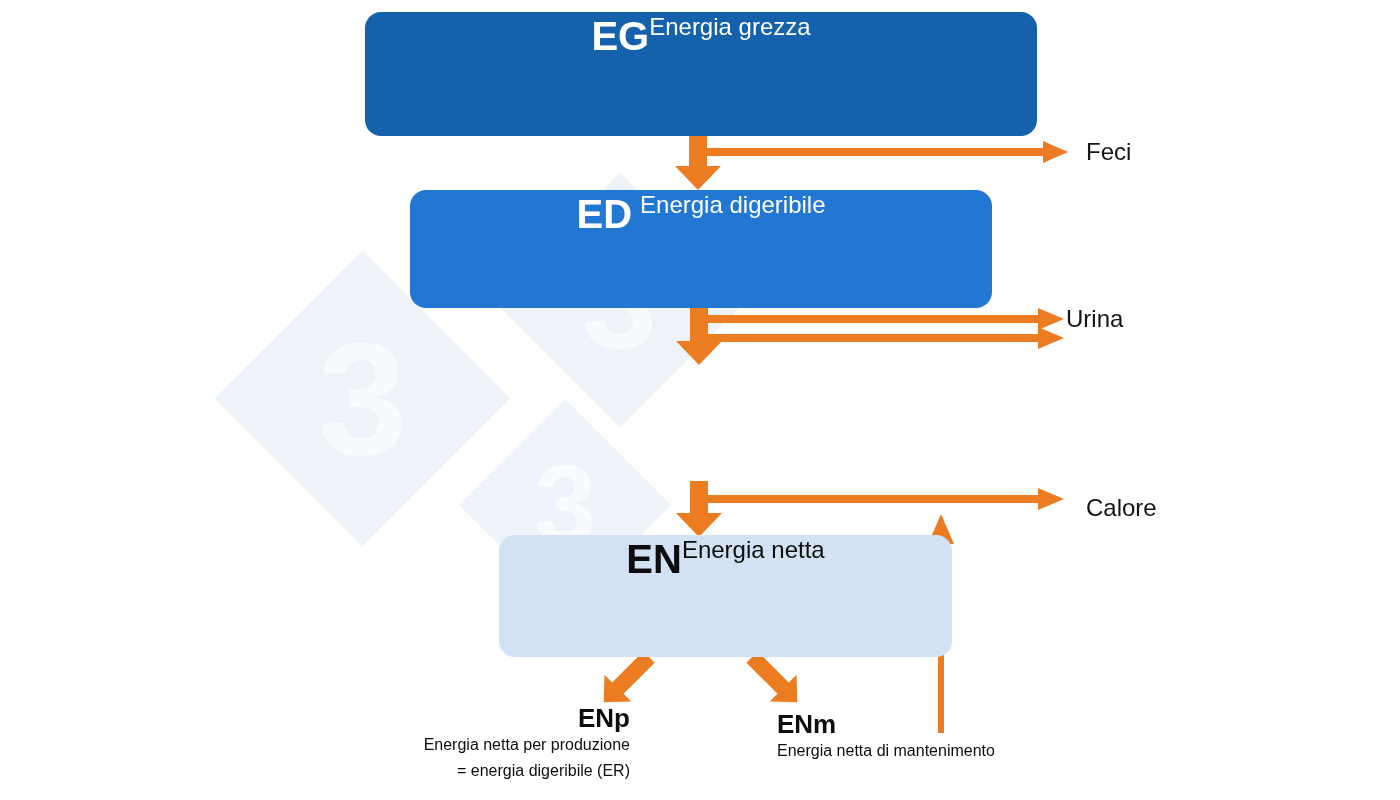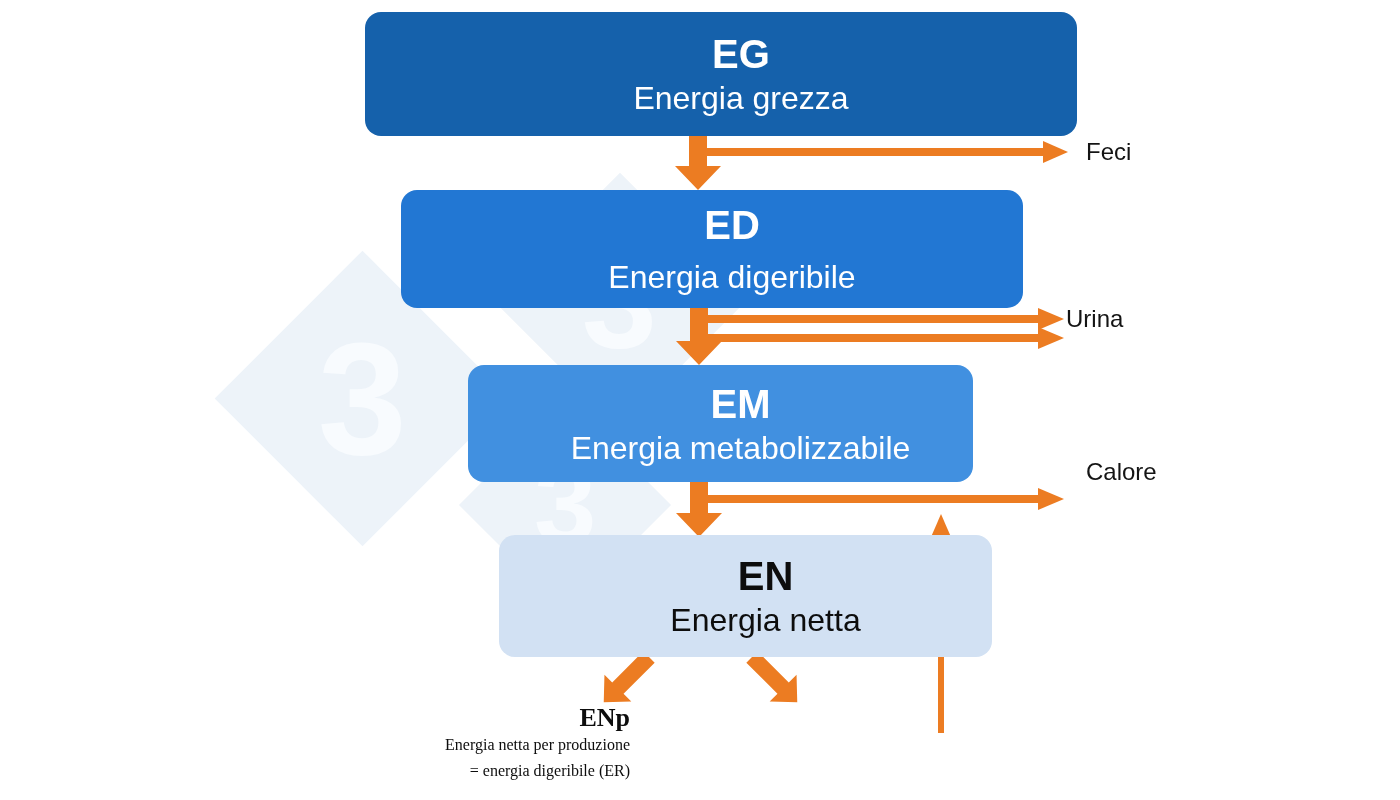--- a/index.html
+++ b/index.html
@@ -35,71 +35,70 @@
   .arrow-layer {
     position: absolute;
     left: 0; top: 0;
     z-index: 1;
   }
   
   .box {
     position: absolute;
     border-radius: 16px;
     display: flex;
-    flex-direction: column;
-    align-items: center;
+    flex-direction: row;
+    align-items: flex-start;
     justify-content: center;
     color: #ffffff;
     text-align: center;
     z-index: 2;
-    padding-left: 40px;
   }
   .box .abbr {
     font-size: 40px;
     font-weight: bold;
     line-height: 1.2;
   }
   .box .label {
-    font-size: 32px;
+    font-size: 24px;
     line-height: 1.25;
   }
   .box-eg { left: 365px; top: 12px;  width: 672px; height: 124px; background: #1561AB; }
-  .box-ed { left: 401px; top: 190px; width: 582px; height: 118px; background: #2277D3; gap: 8px; }
+  .box-ed { left: 410px; top: 190px; width: 582px; height: 118px; background: #2277D3; gap: 8px; }
   .box-em { left: 468px; top: 365px; width: 465px; height: 117px; background: #4190E0; }
   .box-en { left: 499px; top: 535px; width: 453px; height: 122px; background: #D2E1F3; color: #0d0d0d; }
   
   .loss-label {
     position: absolute;
     font-size: 24px;
     color: #141414;
     line-height: 32px;
     white-space: nowrap;
     z-index: 2;
   }
   .loss-feci   { left: 1086px; top: 136px; }
   .loss-urina  { left: 1066px; top: 303px; }
   .loss-gas    { left: 1084px; top: 331px; }
-  .loss-calore { left: 1086px; top: 456px; }
+  .loss-calore { left: 1086px; top: 492px; }
   
   .output {
     position: absolute;
     color: #0d0d0d;
     z-index: 2;
   }
   .output .abbr {
     font-size: 26px;
     font-weight: bold;
     line-height: 28px;
   }
   .output .desc {
     font-size: 16px;
     line-height: 26px;
     white-space: nowrap;
   }
-  .output-enp { left: 230px; top: 704px; width: 400px; text-align: right; font-family: Liberation Serif, serif; }
+  .output-enp { left: 230px; top: 704px; width: 400px; text-align: right; }
   .output-enm { left: 777px; top: 710px; text-align: left; }
 </style>
 </head>
 <body>
 
 <div class="canvas">
 
   <div class="diamond" style="left:258px; top:294px; width:209px; height:209px;">
     <span class="glyph" style="font-size:160px;">3</span>
   </div>
@@ -155,32 +154,32 @@
   </svg>
 
   <div class="box box-eg">
     <div class="abbr">EG</div>
     <div class="label">Energia grezza</div>
   </div>
   <div class="box box-ed">
     <div class="abbr">ED</div>
     <div class="label">Energia digeribile</div>
   </div>
-  <div class="box box-em">
-    <div class="abbr">EM</div>
-    <div class="label">Energia metabolizzabile</div>
-  </div>
   <div class="box box-en">
     <div class="abbr">EN</div>
     <div class="label">Energia netta</div>
   </div>
 
   <div class="loss-label loss-feci">Feci</div>
   <div class="loss-label loss-urina">Urina</div>
   <div class="loss-label loss-calore">Calore</div>
 
   <div class="output output-enp">
     <div class="abbr">ENp</div>
     <div class="desc">Energia netta per produzione</div>
     <div class="desc">= energia digeribile (ER)</div>
   </div>
+  <div class="output output-enm">
+    <div class="abbr">ENm</div>
+    <div class="desc">Energia netta di mantenimento</div>
+  </div>
 
 </div>
 
 </body></html>

